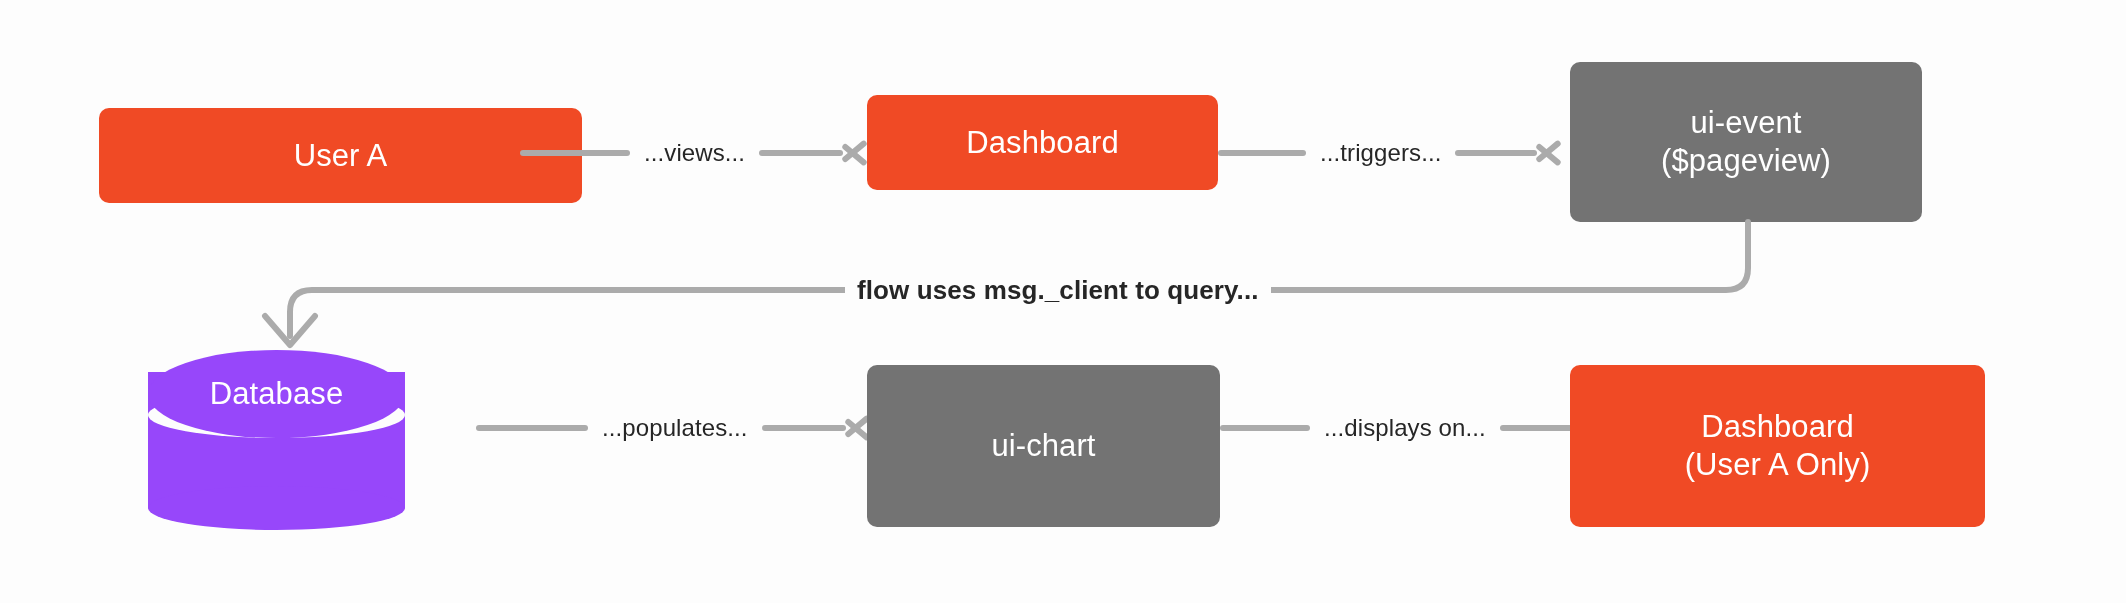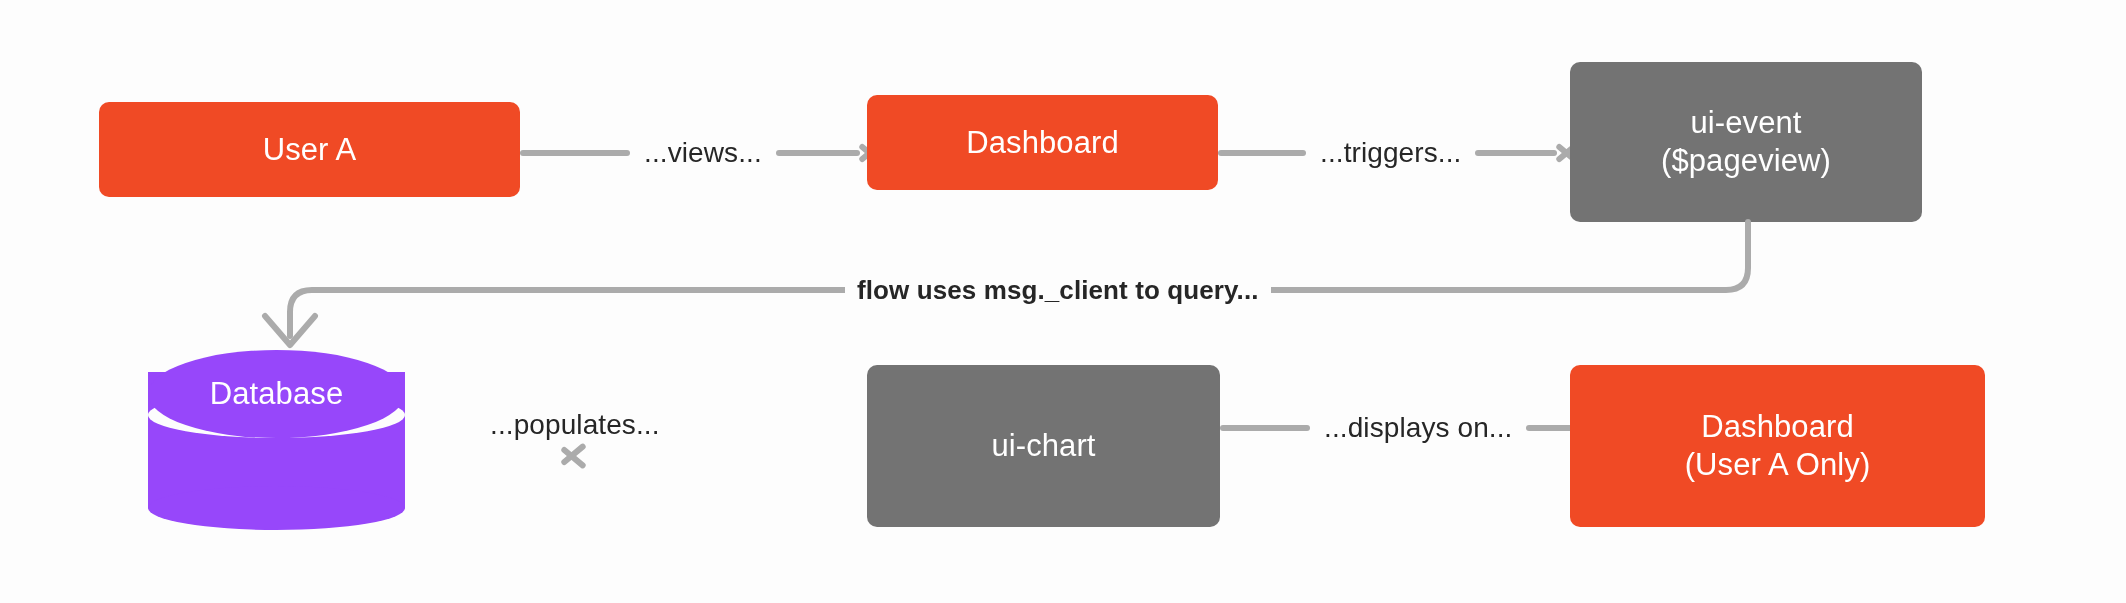--- a/index.html
+++ b/index.html
@@ -104,21 +104,21 @@
     align-items: center;
     height: 34px;
   }
   .edge .seg {
     height: 6px;
     background: #ababab;
     border-radius: 3px;
   }
   .edge .edge-label {
     color: #262626;
-    font-size: 28px;
+    font-size: 24px;
     letter-spacing: 0.1px;
     white-space: nowrap;
     padding: 0 14px;
     line-height: 1;
   }
   .edge .head {
     position: relative;
     width: 26px;
     height: 34px;
     flex: 0 0 auto;
@@ -162,21 +162,21 @@
     background: #fdfdfd;
     padding: 0 12px;
     line-height: 1;
   }
 </style>
 </head>
 <body>
 
 <div id="canvas">
 
-  <div class="node node-orange" style="left:99px; top:102px; width:421px; height:95px;">
+  <div class="node node-orange" style="left:99px; top:108px; width:483px; height:95px;">
     <span>User A</span>
   </div>
 
   <div class="edge" style="left:520px; top:136px;">
     <span class="seg" style="width:110px;"></span>
     <span class="edge-label">...views...</span>
     <span class="seg" style="width:84px;"></span>
     <span class="head"></span>
   </div>
 
@@ -209,21 +209,21 @@
   <div class="routed-label" style="left:845px; top:277px;font-weight:bold;">flow uses msg._client to query...</div>
 
   <div class="cylinder" style="left:148px; top:350px; width:257px; height:180px;">
     <div class="cyl-body"></div>
     <div class="cyl-bottom"></div>
     <div class="cyl-topgap"></div>
     <div class="cyl-top"></div>
     <div class="cyl-label">Database</div>
   </div>
 
-  <div class="edge" style="left:476px; top:411px;flex-direction:column;">
+  <div class="edge" style="left:476px; top:411px;">
     <span class="seg" style="width:112px;"></span>
     <span class="edge-label">...populates...</span>
     <span class="seg" style="width:84px;"></span>
     <span class="head"></span>
   </div>
 
   <div class="node node-blue" style="left:867px; top:365px; width:353px; height:162px;">
     <span>ui-chart</span>
   </div>
 

